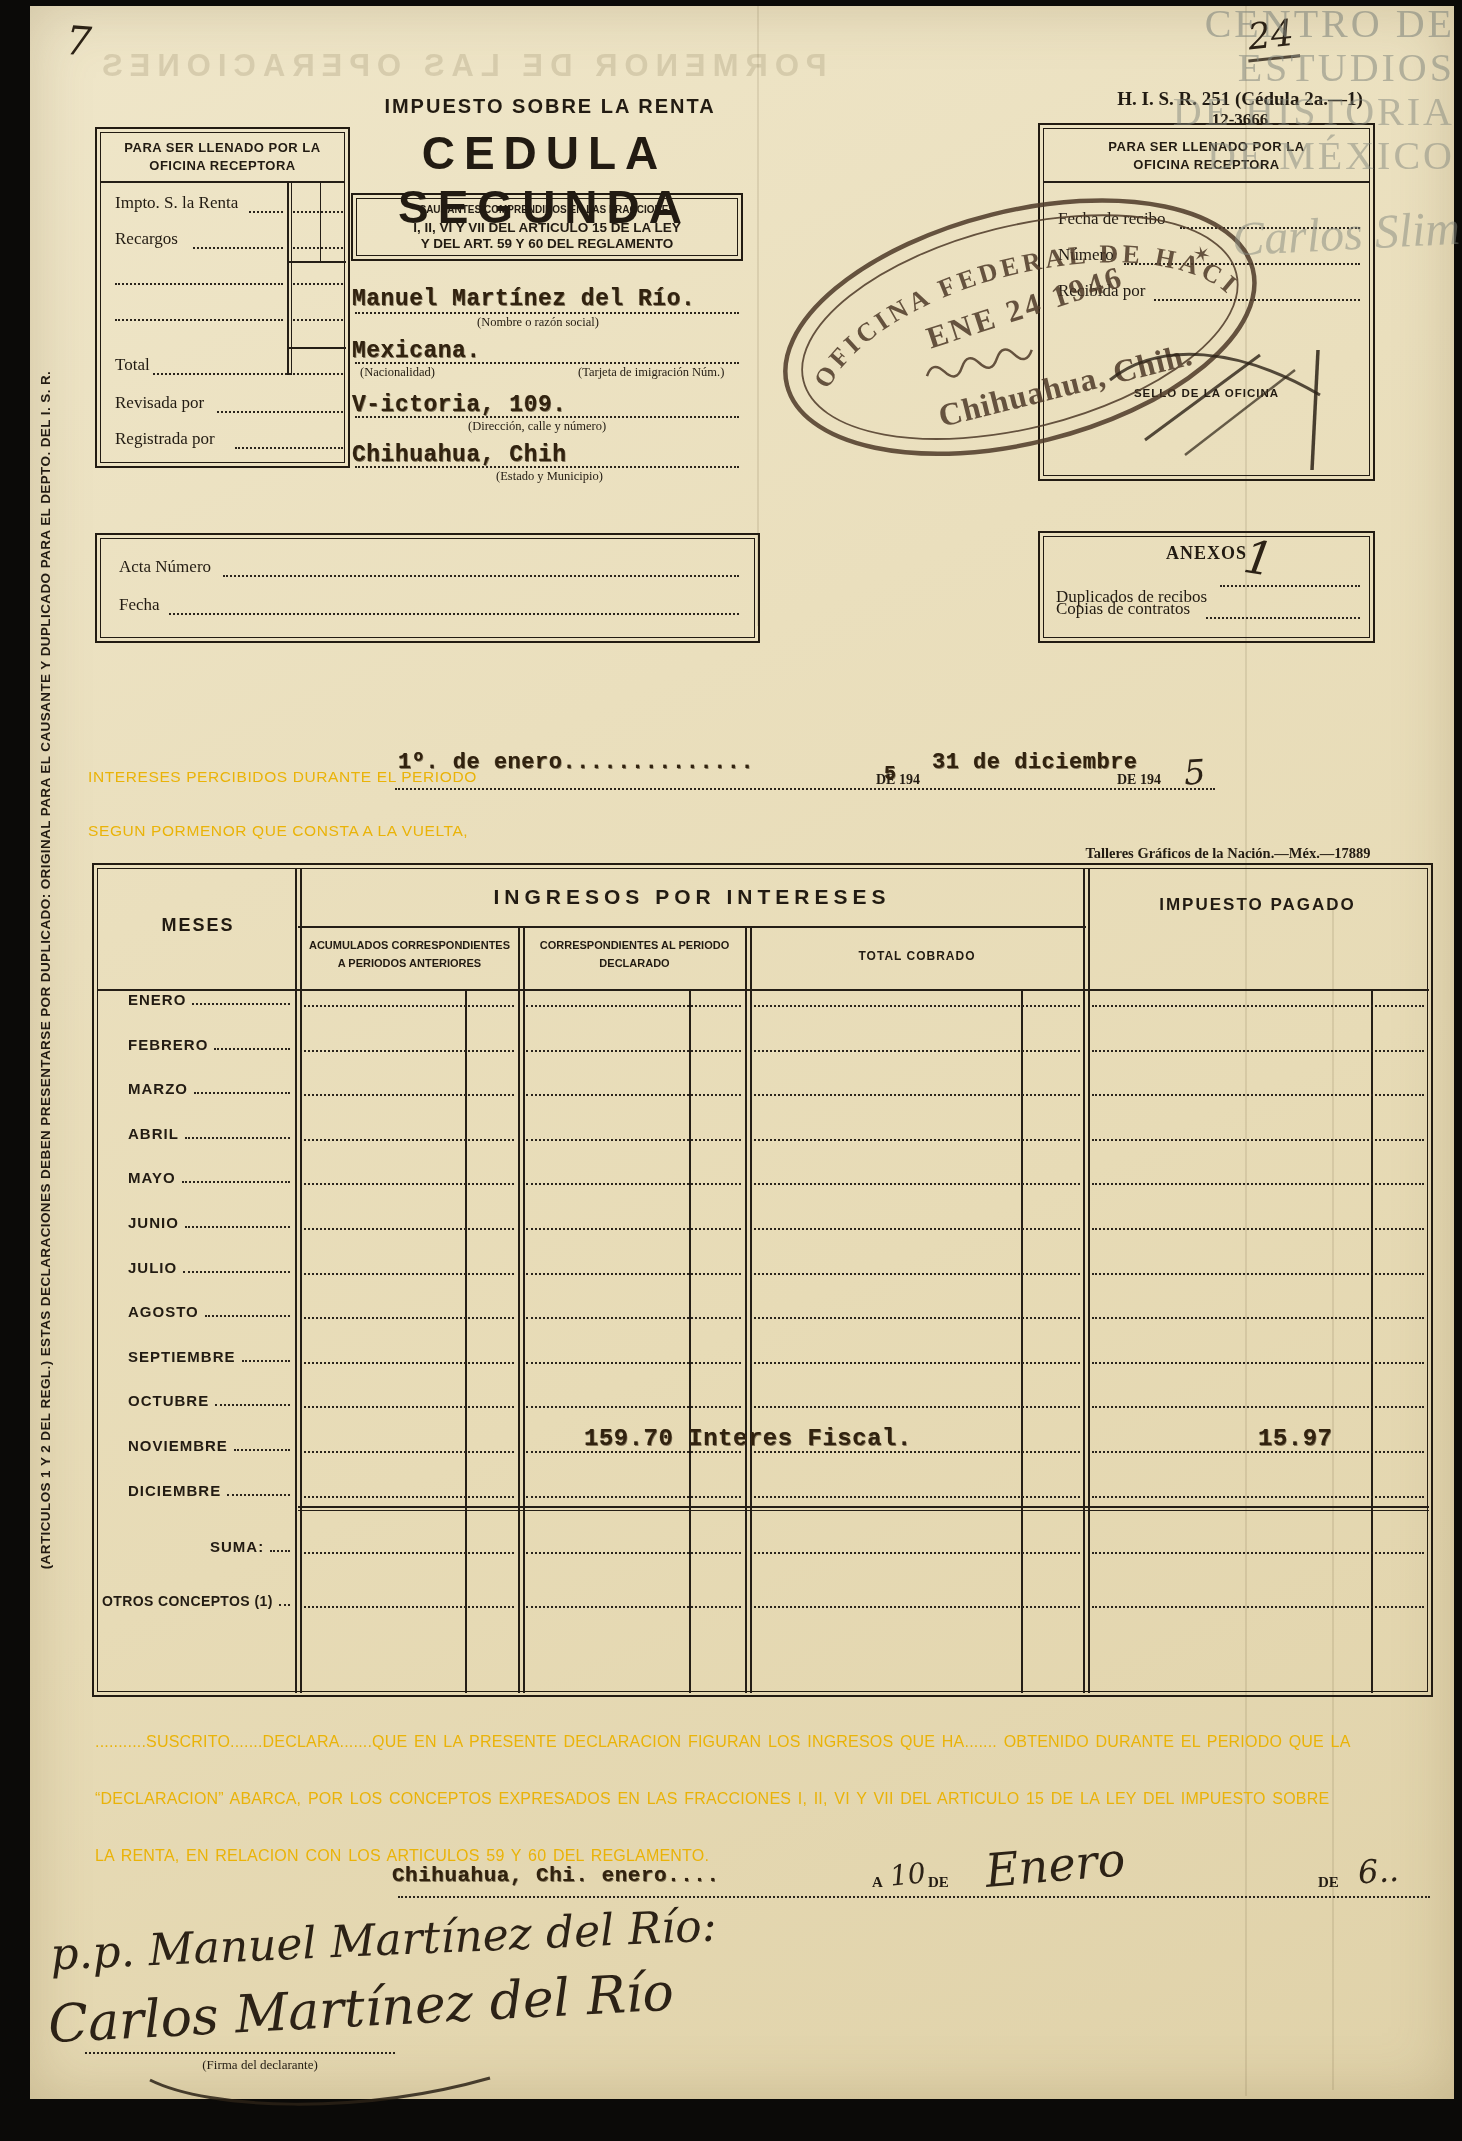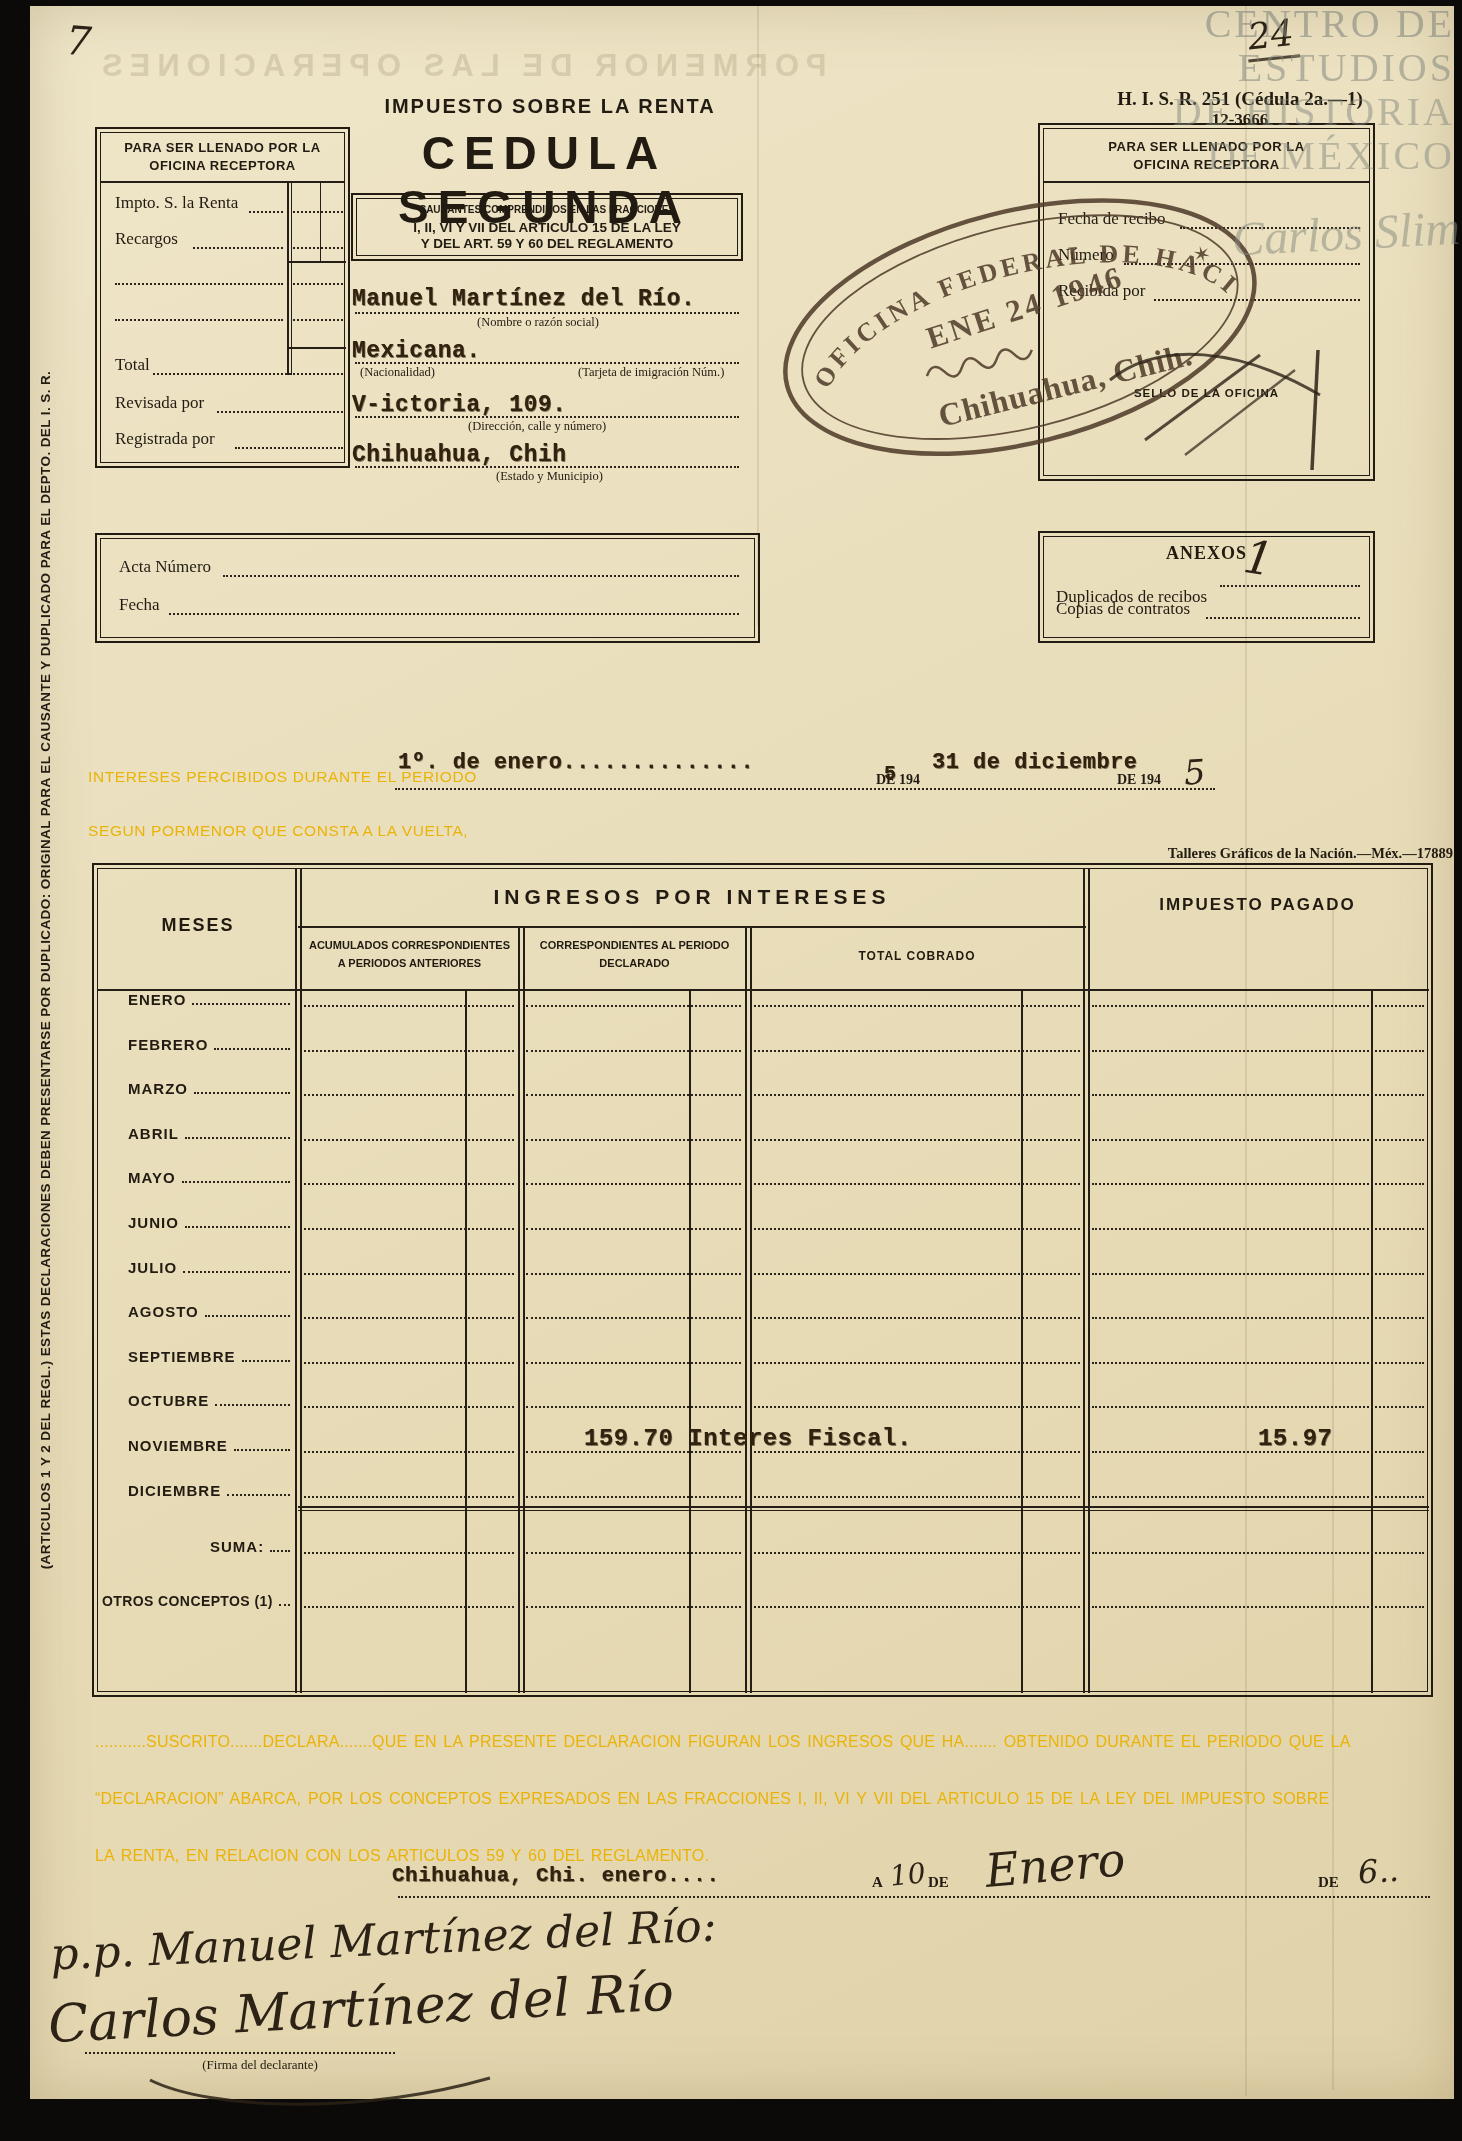--- a/index.html
+++ b/index.html
@@ -169,21 +169,21 @@
 
   <div class="abs bold-cond" style="left:88px;top:768px;font-size:15.5px;letter-spacing:.6px;z-index:10;">INTERESES PERCIBIDOS DURANTE EL PERIODO</div>
   <div class="abs type" style="left:398px;top:750px;font-size:22px;z-index:12;">1º.  de enero..............</div>
   <div class="dot" style="left:395px;top:788px;width:820px;z-index:9;"></div>
   <div class="abs ser" style="left:876px;top:772px;font-size:14px;font-weight:bold;z-index:10;">DE 194</div>
   <div class="abs type" style="left:884px;top:762px;font-size:20px;z-index:12;">5</div>
   <div class="abs type" style="left:932px;top:750px;font-size:22px;z-index:12;">31 de diciembre</div>
   <div class="abs ser" style="left:1117px;top:772px;font-size:14px;font-weight:bold;z-index:10;">DE 194</div>
   <div class="hand abs" style="left:1184px;top:752px;font-size:34px;transform:rotate(-4deg);z-index:16;">5</div>
   <div class="abs bold-cond" style="left:88px;top:822px;font-size:15.5px;letter-spacing:.6px;z-index:10;">SEGUN PORMENOR QUE CONSTA A LA VUELTA,</div>
-  <div class="abs ser" style="left:1053px;top:845px;width:400px;text-align:right;font-size:14.5px;font-weight:bold;z-index:10;">Talleres  Gráficos  de  la  Nación.—Méx.—17889</div>
+  <div class="abs ser" style="left:1028px;top:845px;width:400px;text-align:center;font-size:14.5px;font-weight:bold;z-index:10;">Talleres  Gráficos  de  la  Nación.—Méx.—17889</div>
 
   <div class="bx dbl" style="left:97px;top:868px;width:1331px;height:824px;z-index:10;">
 
     <div class="abs sans" style="left:0;top:46px;width:200px;text-align:center;font-size:18px;font-weight:bold;letter-spacing:2px;">MESES</div>
     <div class="abs sans" style="left:200px;top:16px;width:788px;text-align:center;font-size:21px;font-weight:bold;letter-spacing:5px;">INGRESOS POR INTERESES</div>
     <div class="abs sans" style="left:988px;top:26px;width:343px;text-align:center;font-size:17px;font-weight:bold;letter-spacing:2px;">IMPUESTO PAGADO</div>
     <div class="abs sans" style="left:200px;top:70px;width:223px;text-align:center;font-size:11px;font-weight:bold;">ACUMULADOS CORRESPONDIENTES</div>
     <div class="abs sans" style="left:200px;top:88px;width:223px;text-align:center;font-size:11px;font-weight:bold;">A PERIODOS ANTERIORES</div>
     <div class="abs sans" style="left:423px;top:70px;width:227px;text-align:center;font-size:11px;font-weight:bold;">CORRESPONDIENTES AL PERIODO</div>
     <div class="abs sans" style="left:423px;top:88px;width:227px;text-align:center;font-size:11px;font-weight:bold;">DECLARADO</div>

